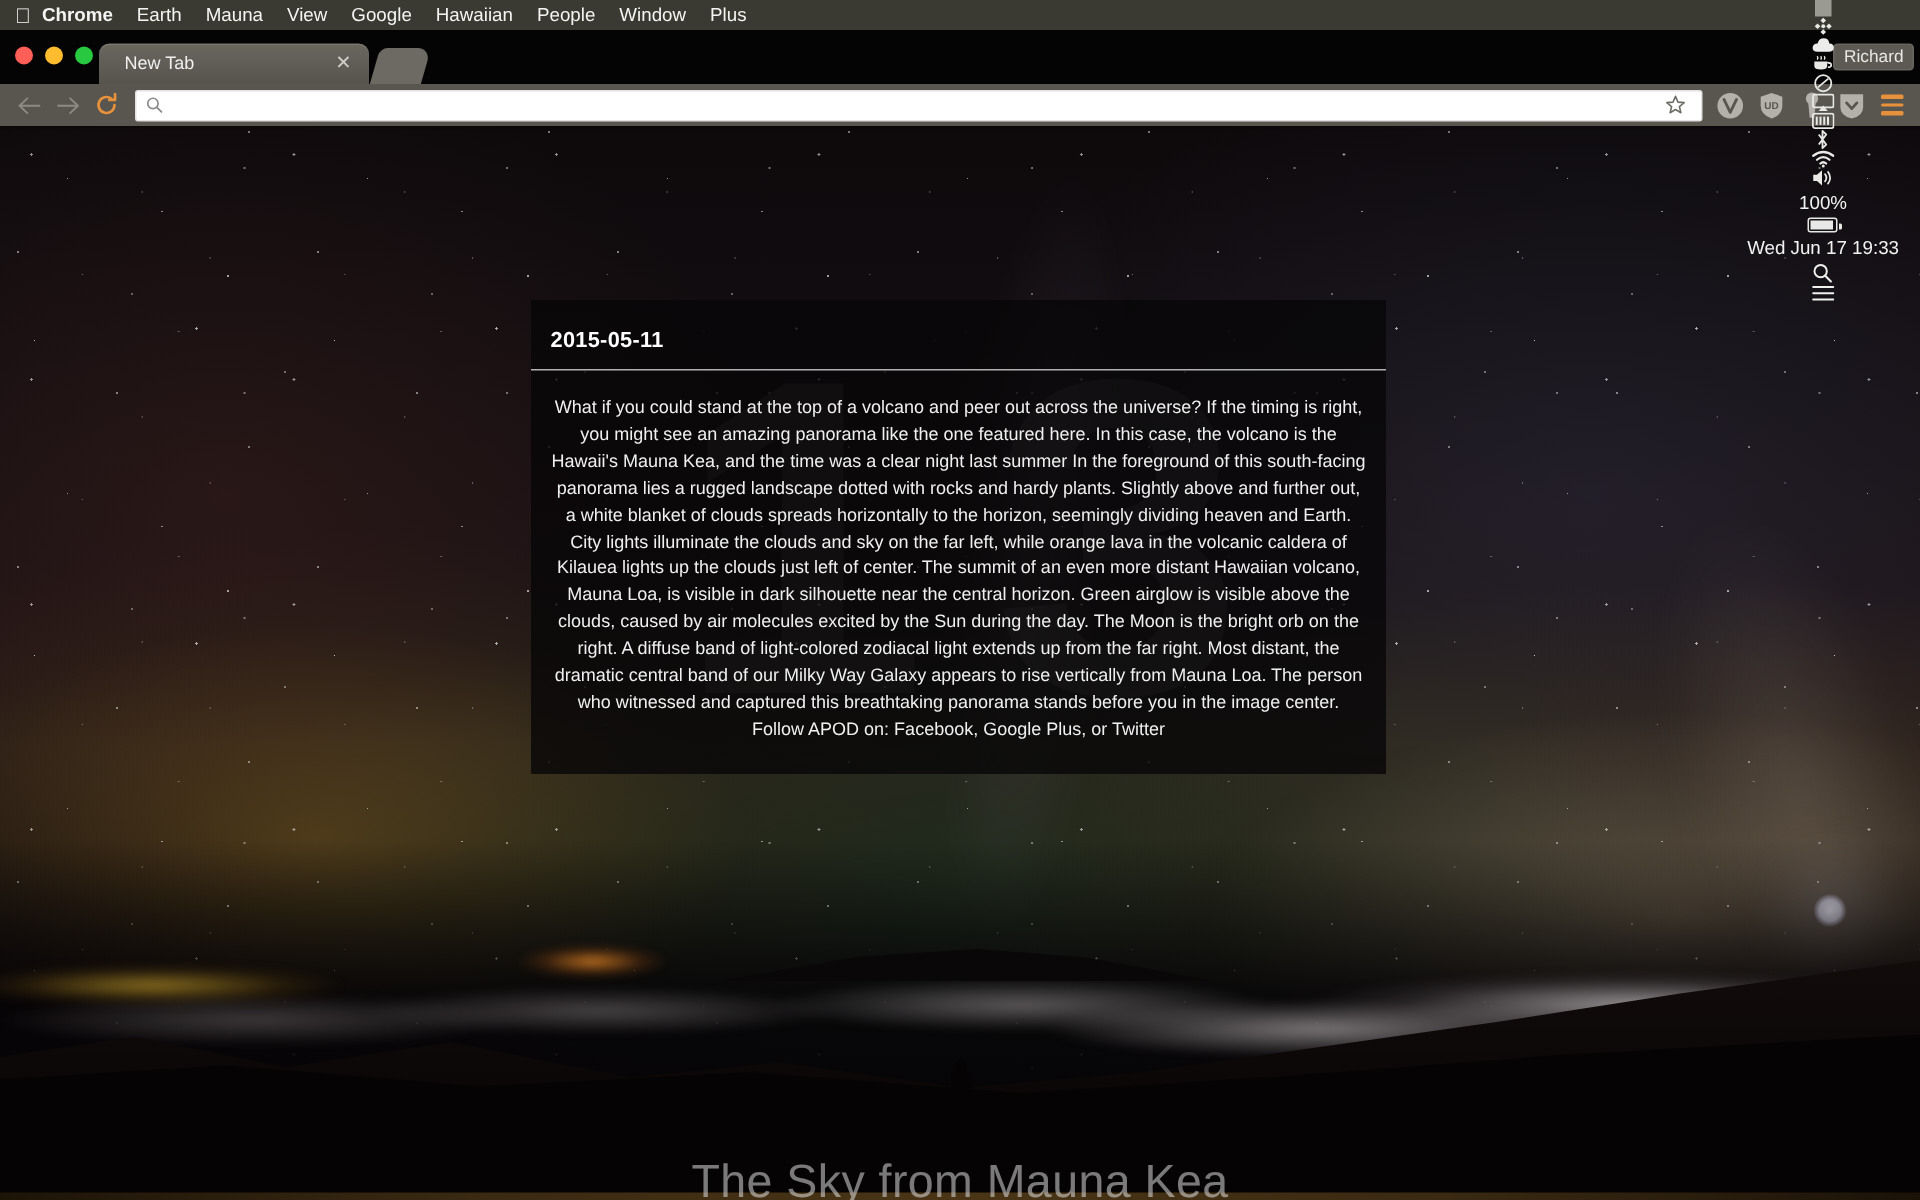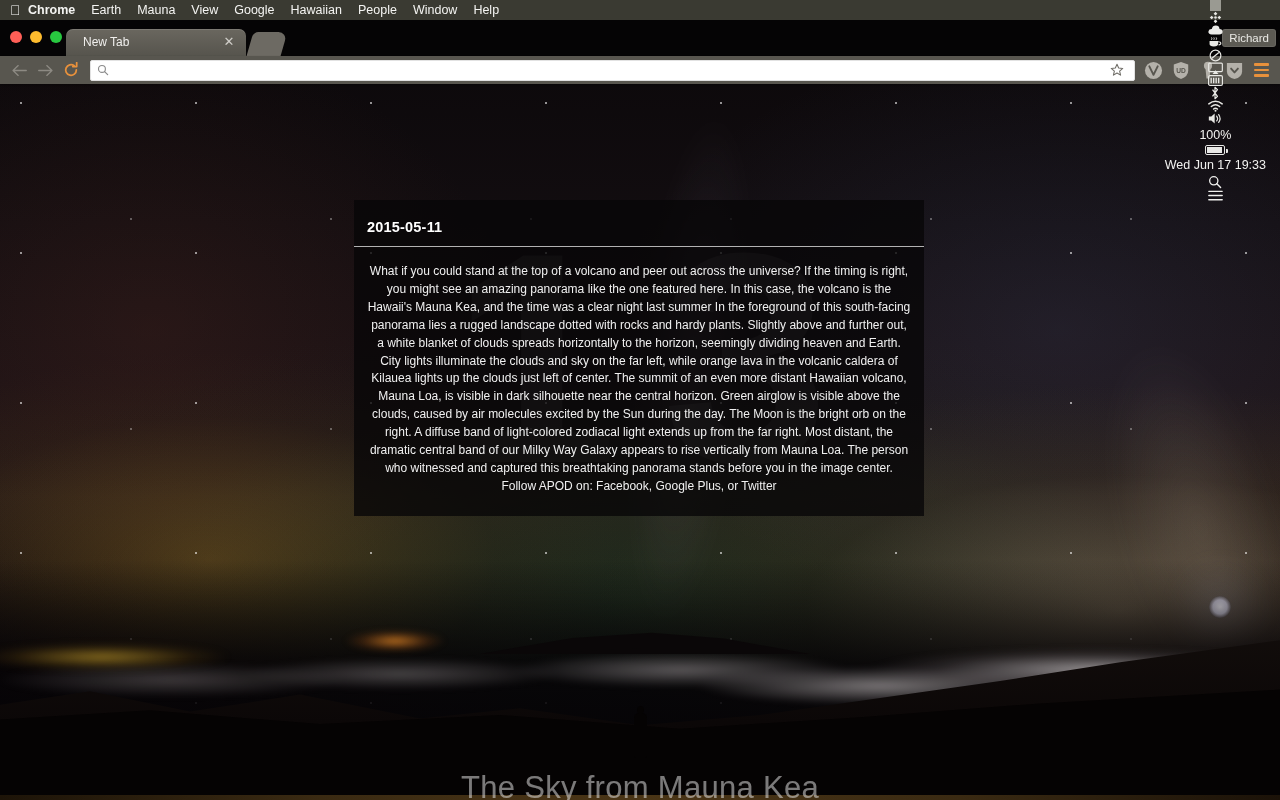--- a/index.html
+++ b/index.html
@@ -466,21 +466,21 @@
     <div class="menubar-left">
       <div class="apple-logo"></div>
       <div class="menu-item app-name">Chrome</div>
       <div class="menu-item">Earth</div>
       <div class="menu-item">Mauna</div>
       <div class="menu-item">View</div>
       <div class="menu-item">Google</div>
       <div class="menu-item">Hawaiian</div>
       <div class="menu-item">People</div>
       <div class="menu-item">Window</div>
-      <div class="menu-item">Help</div>
+      <div class="menu-item">Plus</div>
     </div>
 
     <div class="menubar-right">
       <div class="status-icon">
           <span class="sq-icon"></span>
         </div>
       <div class="status-icon">
         <svg width="13" height="13" viewBox="0 0 16 16">
             <path d="M8 1 L10.3 3.3 L8 5.6 L5.7 3.3 Z M1 8 L3.3 5.7 L5.6 8 L3.3 10.3 Z M15 8 L12.7 5.7 L10.4 8 L12.7 10.3 Z M8 10.4 L10.3 12.7 L8 15 L5.7 12.7 Z" fill="#e8e8e4"></path>
             <circle cx="8" cy="8" r="1.6" fill="#e8e8e4"></circle>

